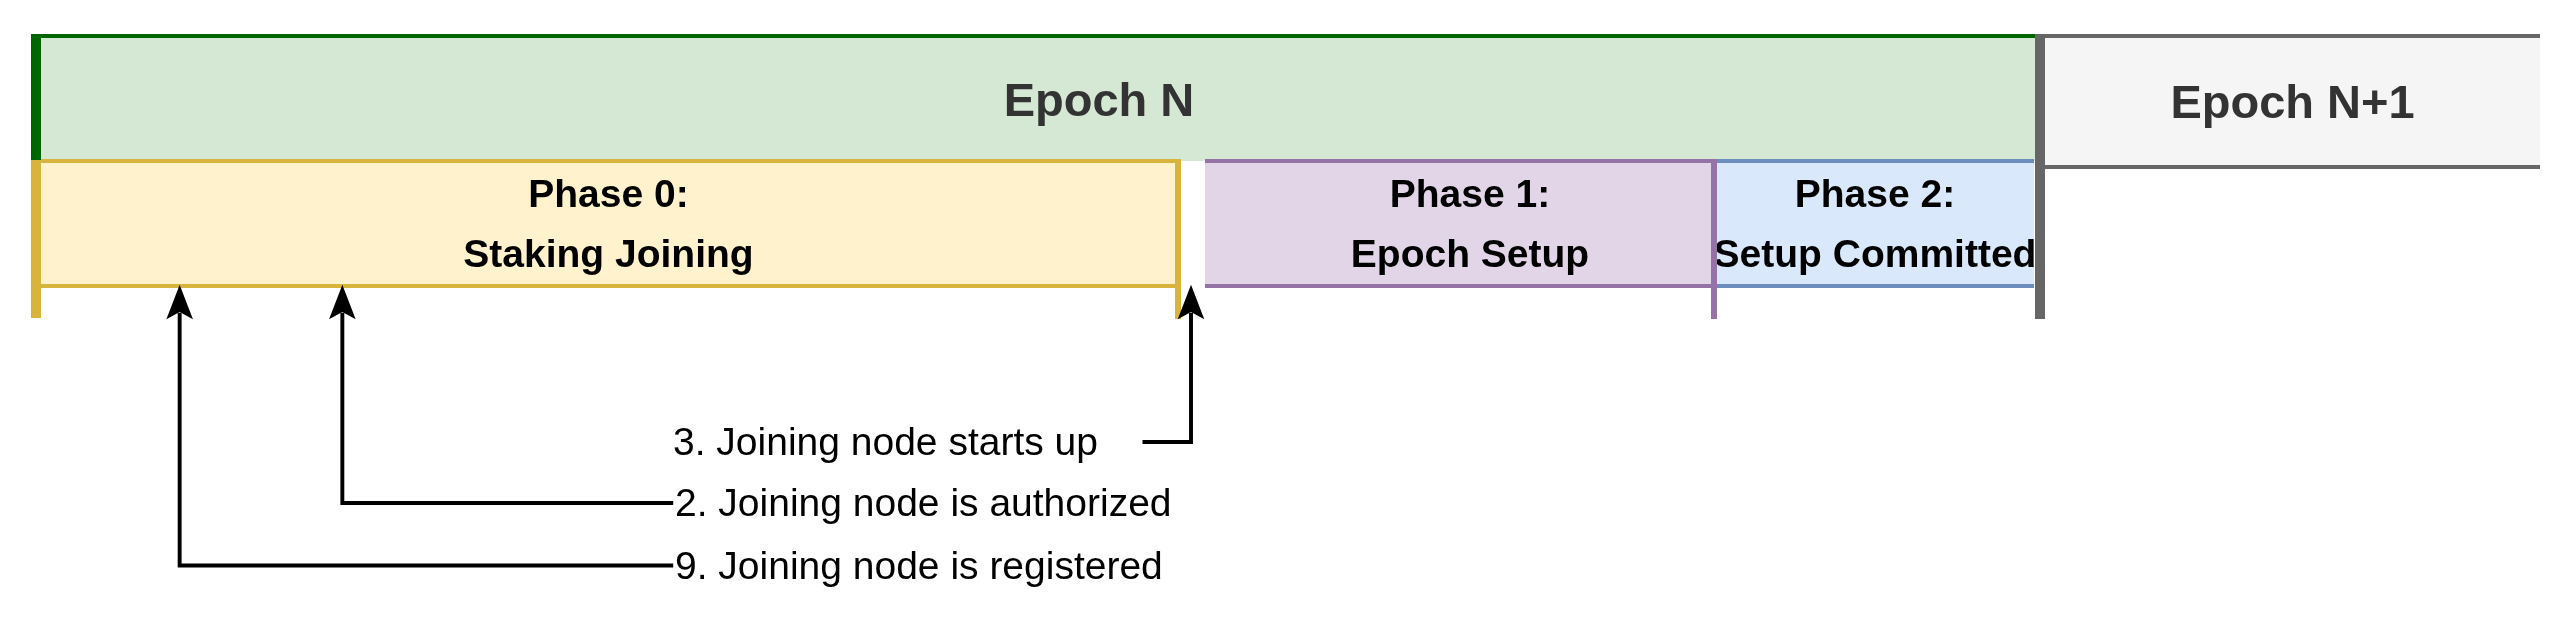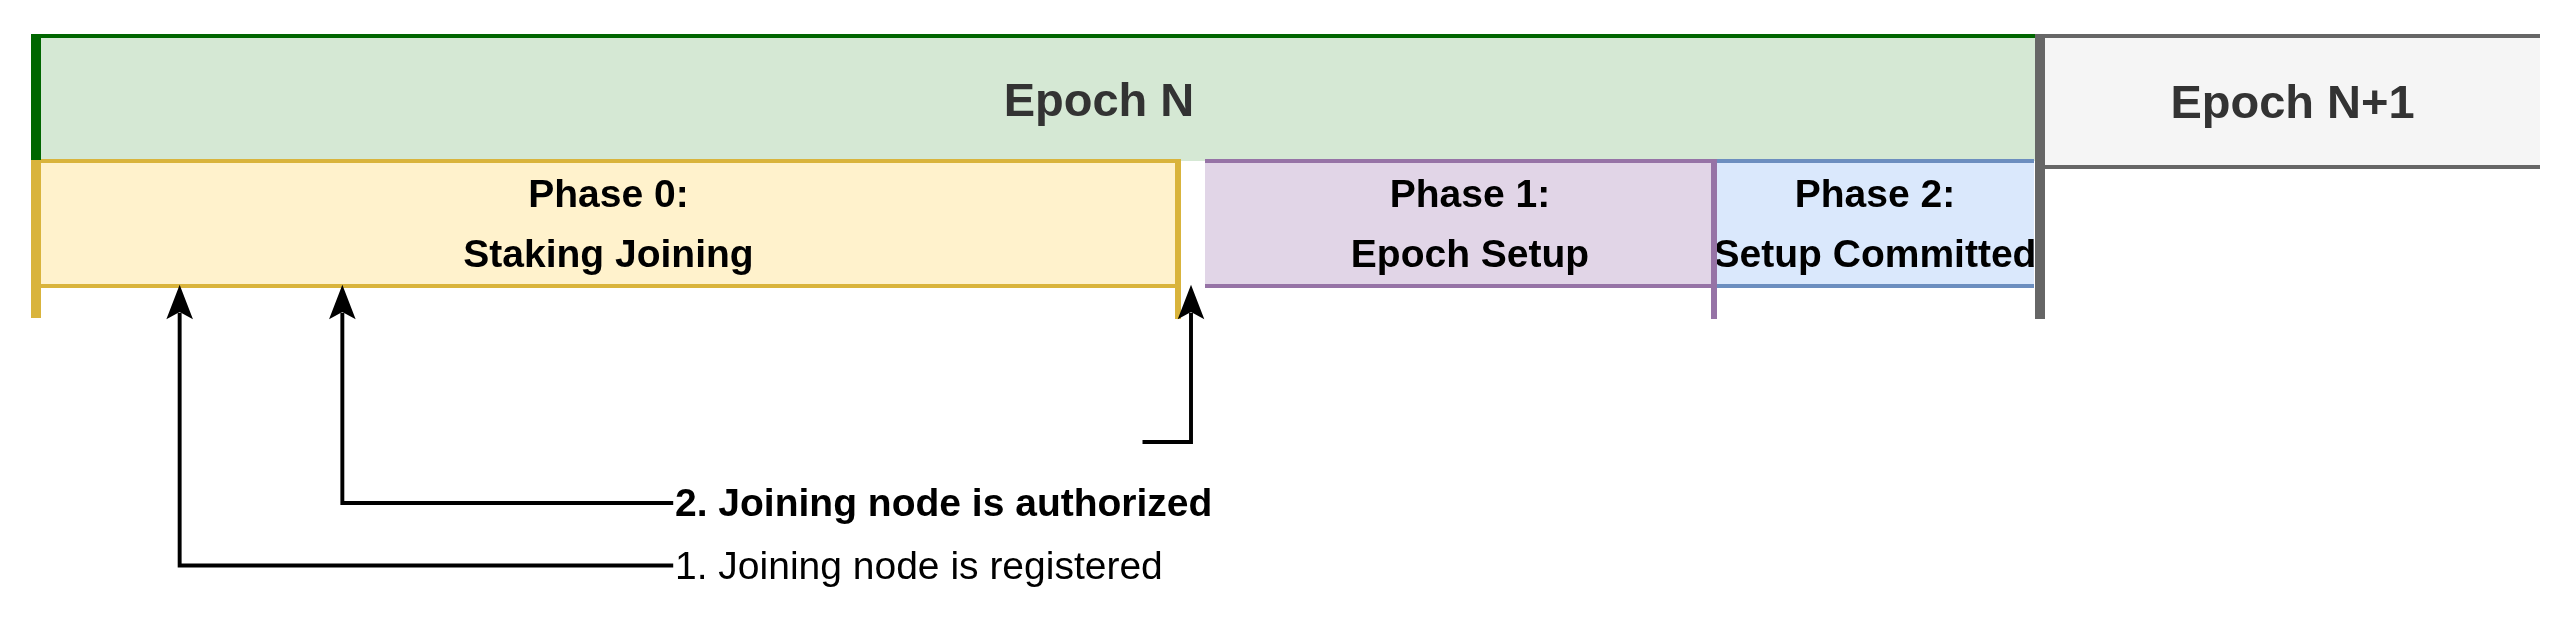--- a/index.html
+++ b/index.html
@@ -90,21 +90,21 @@
   #arrows-layer { left: 0; top: 0; width: 2576px; height: 632px; }
   .event-label {
     position: absolute;
     left: 675px;
     height: 44px; line-height: 44px;
     font-size: 39px;
     color: var(--c-arrow, #000000);
     white-space: nowrap;
   }
   .event-label-1 { top: 544px; }
-  .event-label-2 { top: 481px; font-weight: bold; }
+  .event-label-2 { top: 481px; }
   .event-label-3 { top: 420px; left: 673px; }
 </style>
 </head>
 <body>
 
 <div id="canvas">
 
   <div class="abs epoch-start-marker"></div>
 
   <div class="abs epoch-n-bar">
@@ -144,17 +144,18 @@
     <g stroke="#000000" stroke-width="5" fill="none">
       <path d="M 860 643 H 437 V 400"></path>
       <path d="M 437 364 L 420 408 L 437 399 L 454 408 Z" fill="#000000" stroke="none"></path>
     </g>
     <g stroke="#000000" stroke-width="5" fill="none">
       <path d="M 1460 565 H 1522 V 400"></path>
       <path d="M 1522 364 L 1505 408 L 1522 399 L 1539 408 Z" fill="#000000" stroke="none"></path>
     </g>
   </svg>
 
-  <div class="event-label event-label-1">1. Joining node is registered</div>
+  <div class="event-label event-label-1">9. Joining node is registered</div>
   <div class="event-label event-label-2">2. Joining node is authorized</div>
+  <div class="event-label event-label-3">3. Joining node starts up</div>
 
 </div>
 
 
 </body></html>

